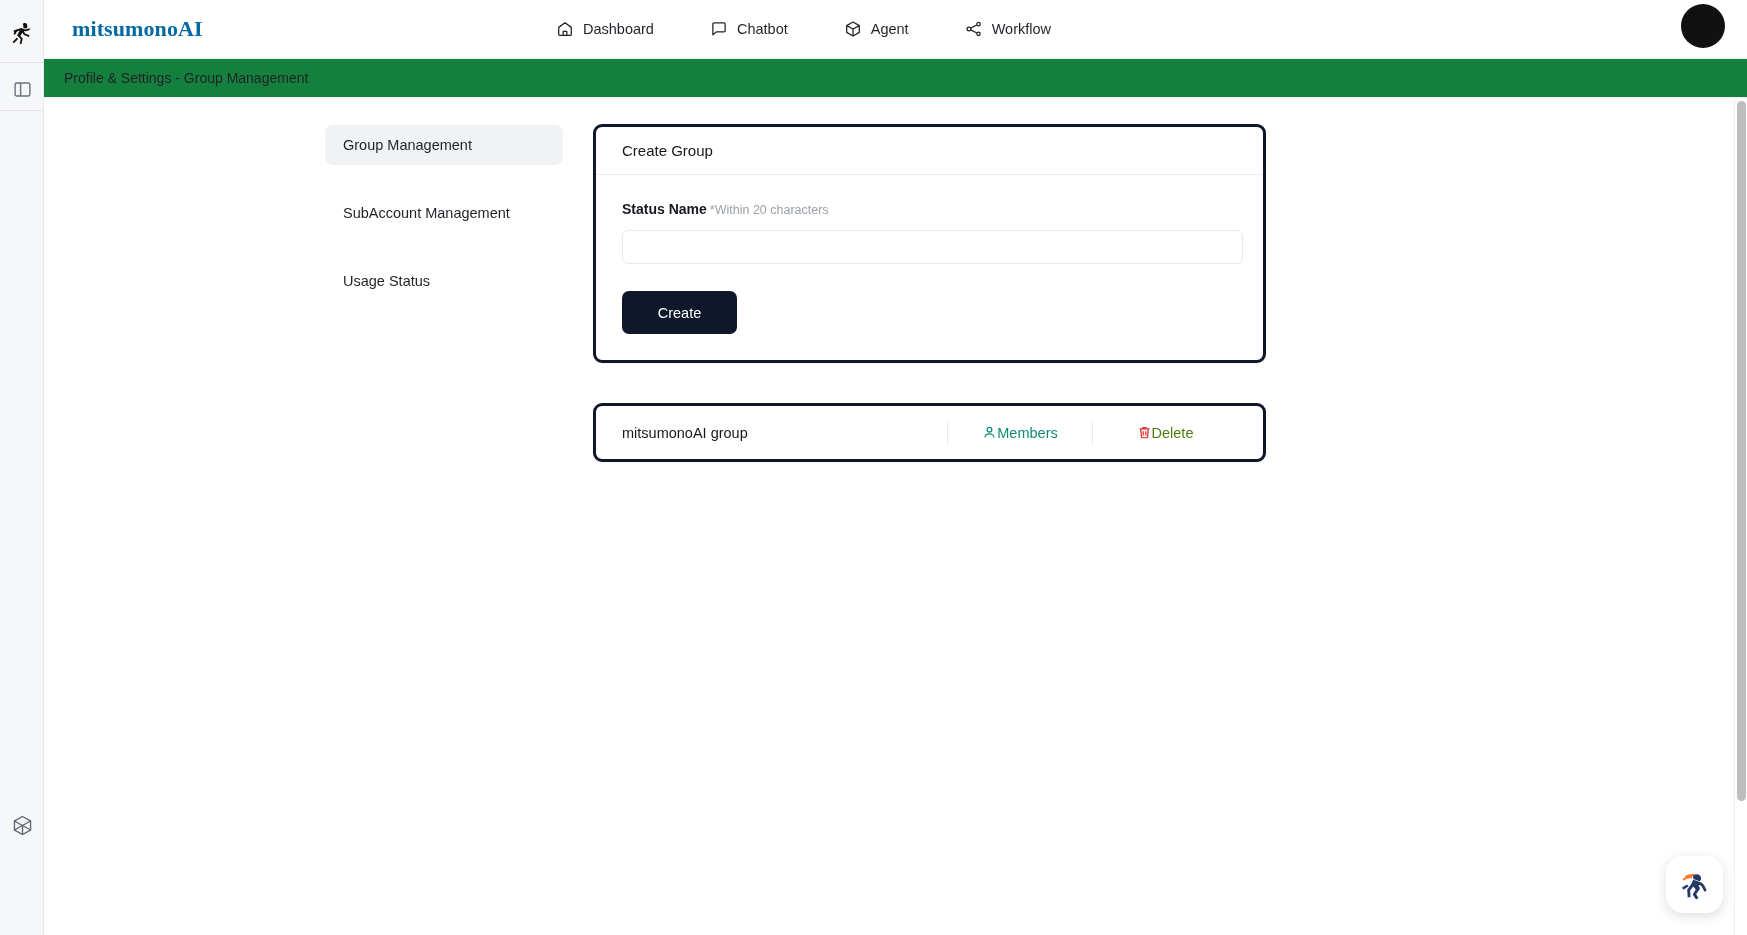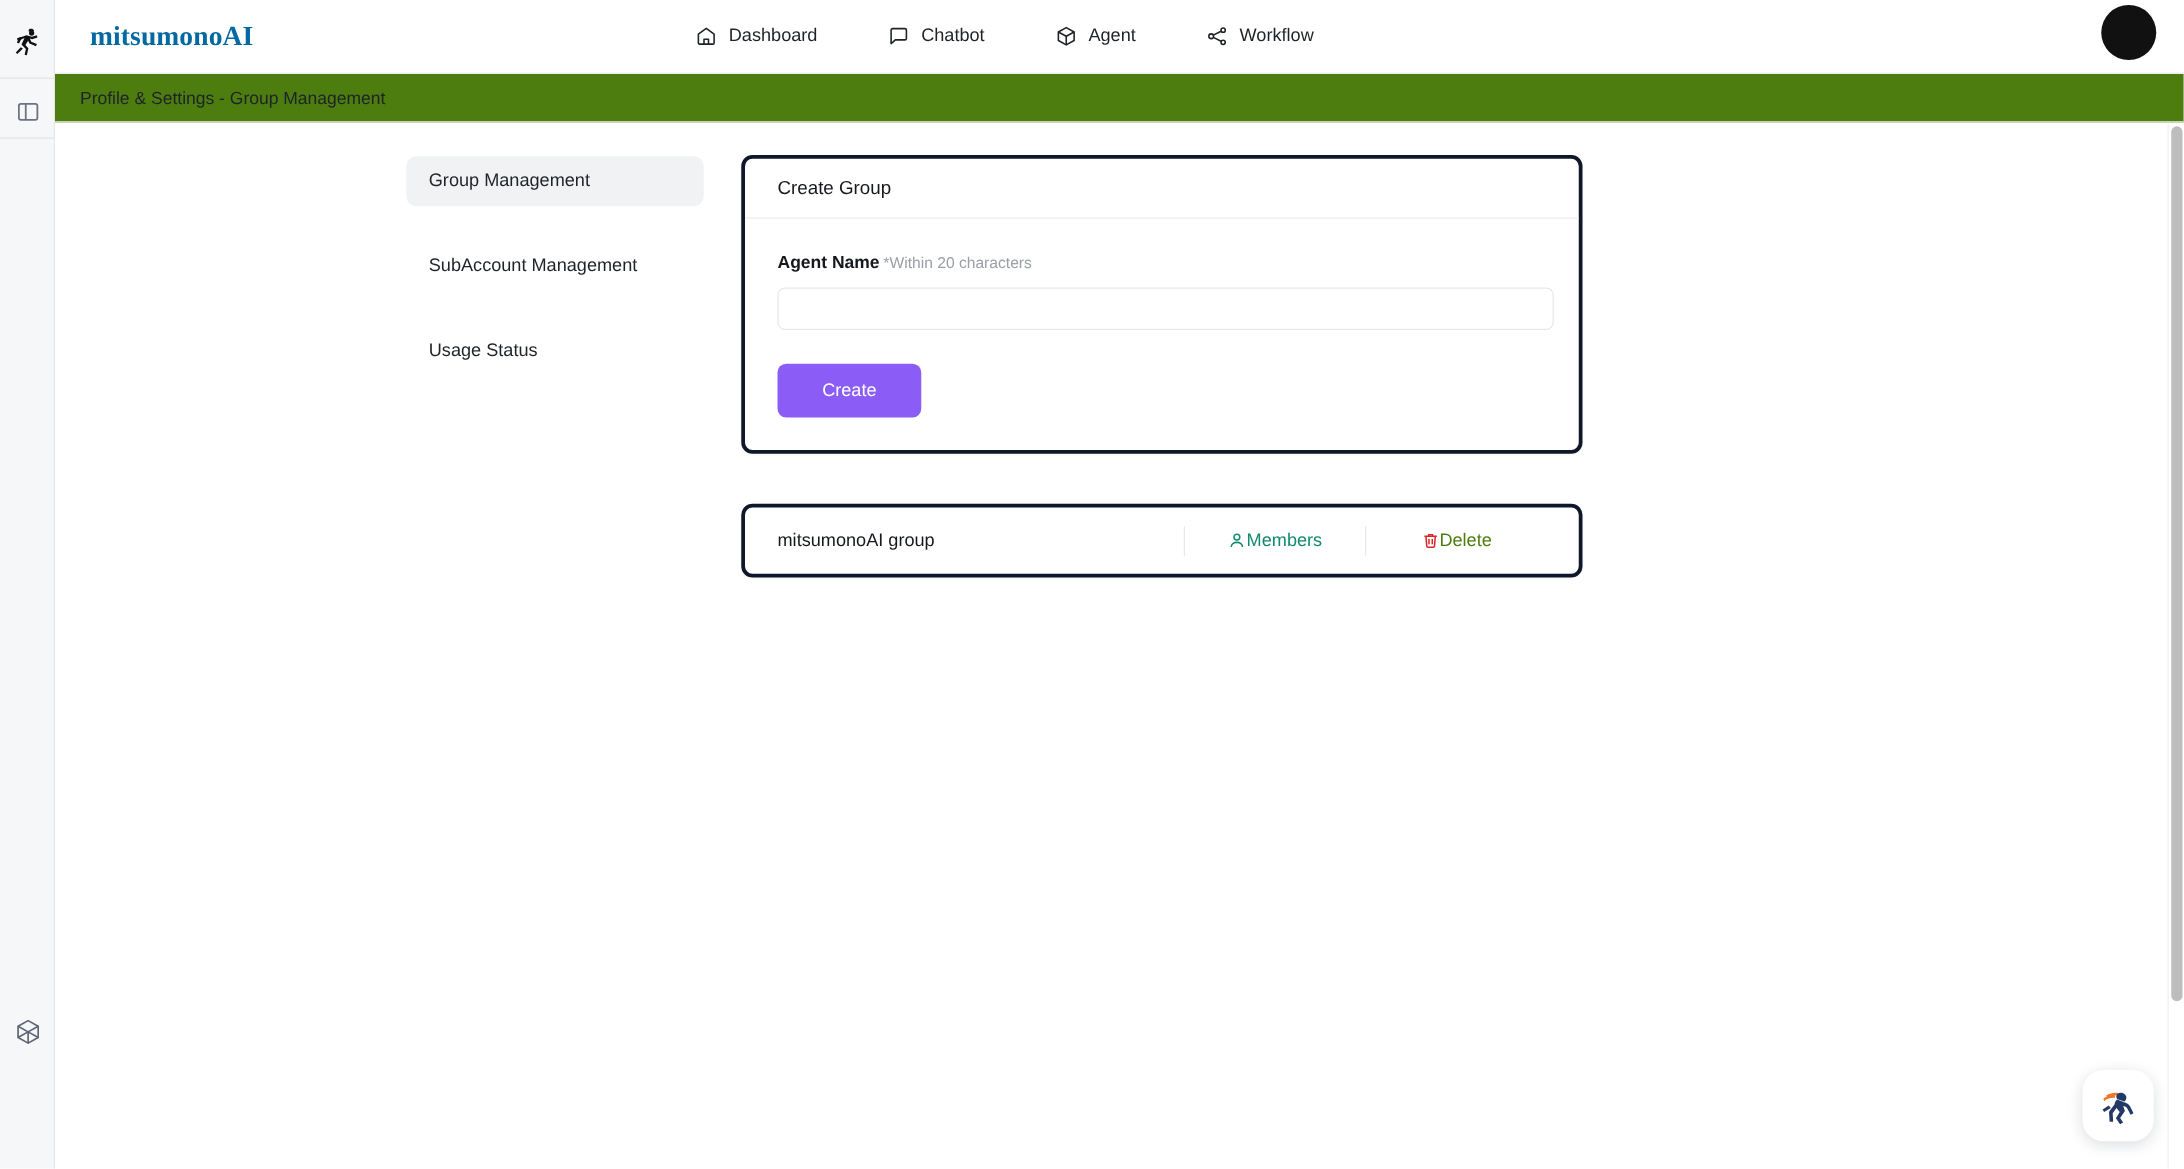--- a/index.html
+++ b/index.html
@@ -112,21 +112,21 @@
     background: #111111;
     cursor: pointer;
   }
 
   
   .crumbbar {
     position: absolute;
     left: 44px; top: 59px;
     width: 1703px;
     height: 39px;
-    background: #4d7c0f;
+    background: #15803d;
     border-bottom: 1px solid #eceef0;
     display: flex;
     align-items: center;
     z-index: 5;
   }
   .crumb-text {
     margin-left: 20px;
     font-size: 14px;
     color: #1f2328;
     white-space: nowrap;
@@ -209,21 +209,21 @@
     font-size: 14px;
     font-family: "Liberation Sans", sans-serif;
     color: #16181d;
     outline: none;
     background: #fff;
   }
   .create-btn {
     margin-top: 27px;
     width: 115px;
     height: 43px;
-    background: #8b5cf6;
+    background: #0f172a;
     color: #ffffff;
     border: none;
     border-radius: 7px;
     font-size: 14.5px;
     font-family: "Liberation Sans", sans-serif;
     cursor: pointer;
   }
 
   .card-gap { height: 40px; }
 
@@ -420,21 +420,21 @@
         <span>Usage Status</span>
       </div>
     </div>
 
     <div class="cards">
 
       <div class="card">
         <div class="card-header">Create Group</div>
         <div class="card-body">
           <label class="field-label">
-            <span>Agent Name</span><span class="field-hint">*Within 20 characters</span>
+            <span>Status Name</span><span class="field-hint">*Within 20 characters</span>
           </label>
           <input class="text-input" type="text" placeholder="" style="">
           <br>
           <button class="create-btn">Create</button>
         </div>
       </div>
 
       <div class="card-gap"></div>
 
       <div class="card">

